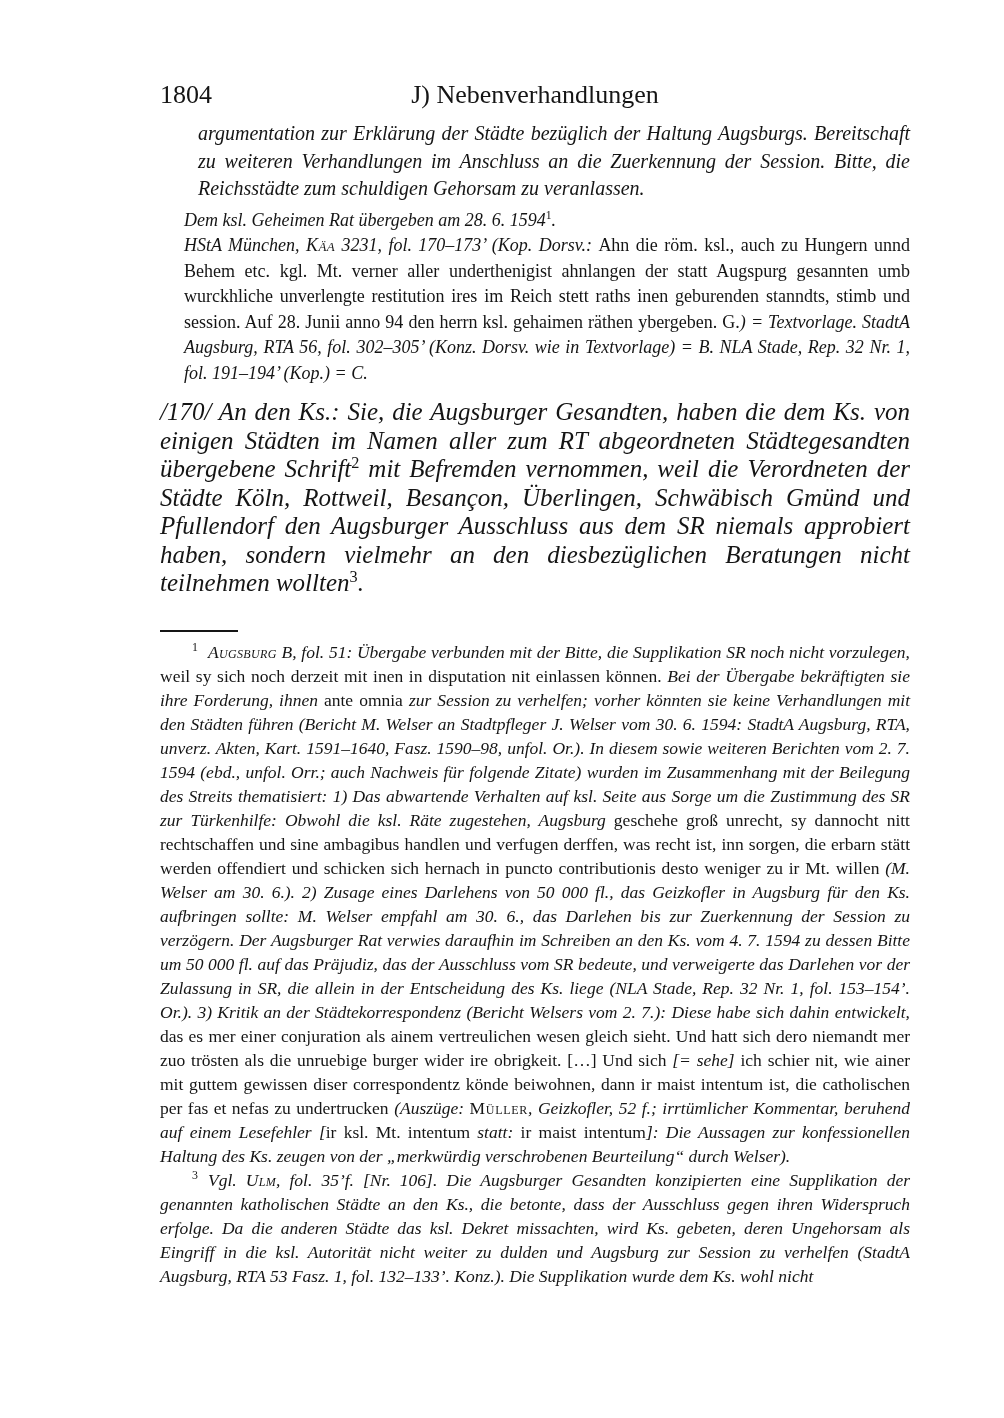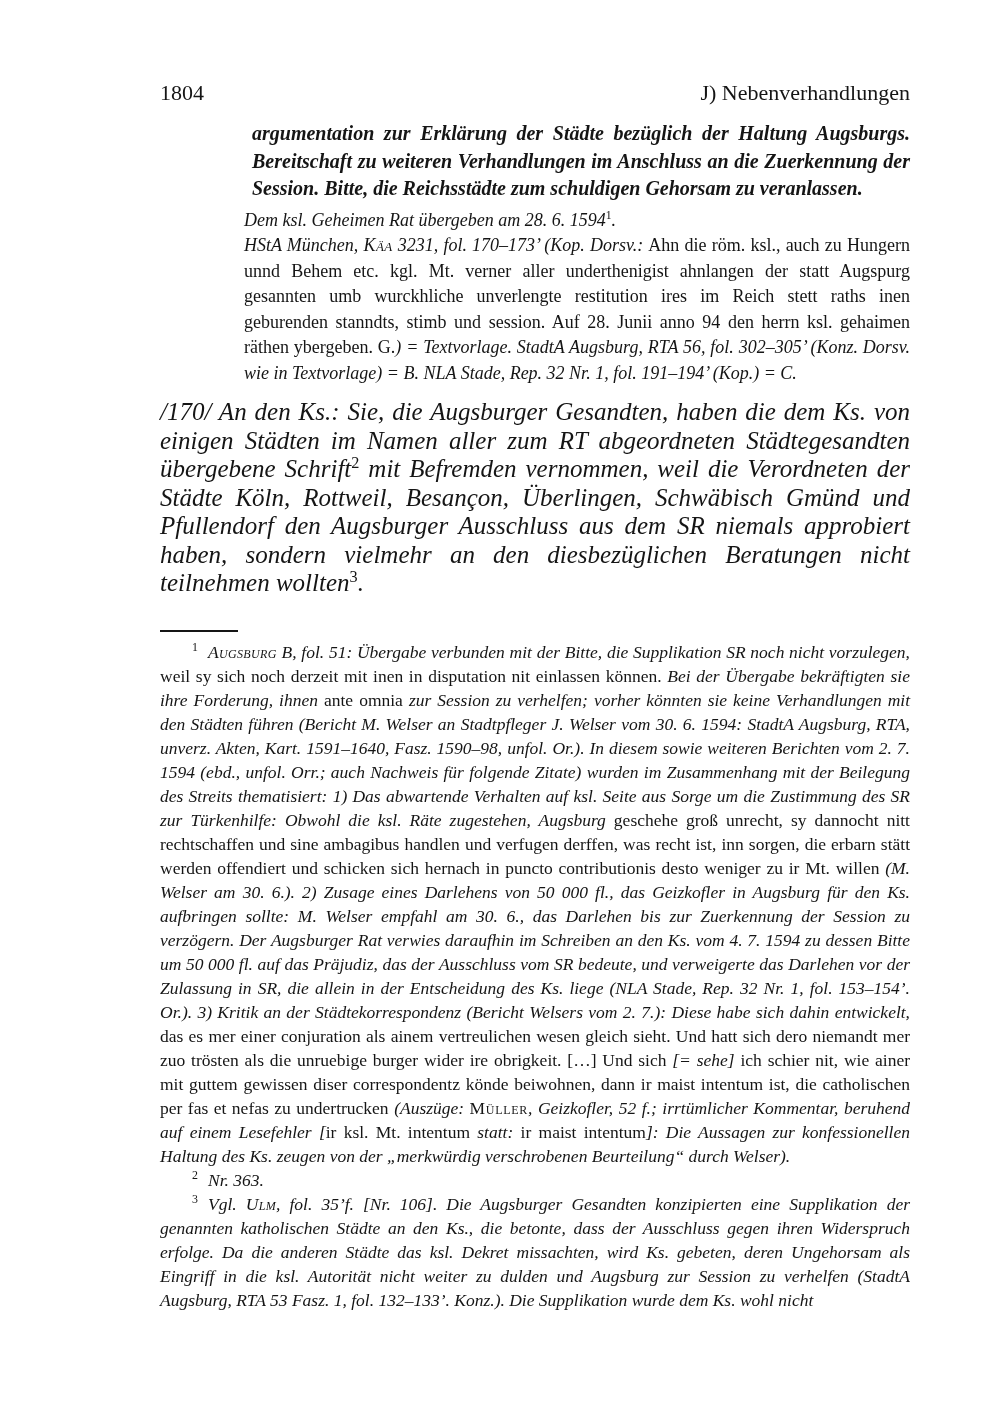--- a/index.html
+++ b/index.html
@@ -9,42 +9,41 @@
     height: 1418px;
     background: #ffffff;
     color: #151515;
     font-family: "Liberation Serif", "DejaVu Serif", serif;
     overflow: hidden;
   }
   .running-head {
     position: absolute;
     top: 80px; left: 160px;
     width: 750px; height: 28px;
-    font-size: 22px;
+    font-size: 26px;
   }
   .page-num { position: absolute; left: 0; top: 0; }
-  .run-title { position: absolute; left: 0; right: 0; text-align: right; }
+  .run-title { position: absolute; left: 0; right: 0; text-align: center; }
 
   .text-col {
     position: absolute;
     top: 120px; left: 160px;
     width: 750px;
   }
   p { margin: 0; }
 
   .regest {
-    margin-left: 92px;
+    margin-left: 38px;
     font-size: 20px;
     line-height: 27.5px;
     text-align: justify;
     hyphens: auto;
-    font-weight: bold;
   }
   .prov {
-    margin-left: 84px;
+    margin-left: 24px;
     font-size: 18px;
     line-height: 25.5px;
     text-align: justify;
     hyphens: auto;
   }
   .prov-first { margin-top: 5px; }
   .bodytext {
     margin-top: 12px;
     font-size: 25px;
     line-height: 28.5px;
@@ -97,18 +96,17 @@
     <p class="prov prov-first"><span><span class="seg-i">Dem ksl. Geheimen Rat übergeben am 28. 6. 1594</span><sup class="seg-sup">1</sup><span class="seg-i">.</span></span></p>
 
     <p class="prov"><span><span class="seg-i">HStA München, </span><span class="seg-sci">Käa</span><span class="seg-i"> 3231, fol. 170–173’ (Kop. Dorsv.: </span><span class="seg-r">Ahn die röm. ksl., auch zu Hungern unnd Behem etc. kgl. Mt. verner aller underthenigist ahnlangen der statt Augspurg gesannten umb wurckhliche unverlengte restitution ires im Reich stett raths inen geburenden stanndts, stimb und session. Auf 28. Junii anno 94 den herrn ksl. gehaimen räthen ybergeben. G.</span><span class="seg-i">) = Textvorlage. StadtA Augsburg, RTA 56, fol. 302–305’ (Konz. Dorsv. wie in Textvorlage) = B. NLA Stade, Rep. 32 Nr. 1, fol. 191–194’ (Kop.) = C.</span></span></p>
 
     <p class="bodytext"><span><span class="seg-i">/170/ An den Ks.: Sie, die Augsburger Gesandten, haben die dem Ks. von einigen Städten im Namen aller zum RT abgeordneten Städtegesandten übergebene Schrift</span><sup class="seg-sup">2</sup><span class="seg-i"> mit Befremden vernommen, weil die Verordneten der Städte Köln, Rottweil, Besançon, Überlingen, Schwäbisch Gmünd und Pfullendorf den Augsburger Ausschluss aus dem SR niemals approbiert haben, sondern vielmehr an den diesbezüglichen Beratungen nicht teilnehmen wollten</span><sup class="seg-sup">3</sup><span class="seg-i">.</span></span></p>
 
     <div class="fn-rule"></div>
 
     <section class="footnotes">
       <p class="footnote"><sup class="fn-marker">1</sup><span><span class="seg-sci">Augsburg</span><span class="seg-i"> B, fol. 51: Übergabe verbunden mit der Bitte, die Supplikation SR noch nicht vorzulegen, </span><span class="seg-r">weil sy sich noch derzeit mit inen in disputation nit einlassen können. </span><span class="seg-i">Bei der Übergabe bekräftigten sie ihre Forderung, ihnen </span><span class="seg-r">ante omnia </span><span class="seg-i">zur Session zu verhelfen; vorher könnten sie keine Verhandlungen mit den Städten führen (Bericht M. Welser an Stadtpfleger J. Welser vom 30. 6. 1594: StadtA Augsburg, RTA, unverz. Akten, Kart. 1591–1640, Fasz. 1590–98, unfol. Or.). In diesem sowie weiteren Berichten vom 2. 7. 1594 (ebd., unfol. Orr.; auch Nachweis für folgende Zitate) wurden im Zusammenhang mit der Beilegung des Streits thematisiert: 1) Das abwartende Verhalten auf ksl. Seite aus Sorge um die Zustimmung des SR zur Türkenhilfe: Obwohl die ksl. Räte zugestehen, Augsburg </span><span class="seg-r">geschehe groß unrecht, sy dannocht nitt rechtschaffen und sine ambagibus handlen und verfugen derffen, was recht ist, inn sorgen, die erbarn stätt werden offendiert und schicken sich hernach in puncto contributionis desto weniger zu ir Mt. willen </span><span class="seg-i">(M. Welser am 30. 6.). 2) Zusage eines Darlehens von 50 000 fl., das Geizkofler in Augsburg für den Ks. aufbringen sollte: M. Welser empfahl am 30. 6., das Darlehen bis zur Zuerkennung der Session zu verzögern. Der Augsburger Rat verwies daraufhin im Schreiben an den Ks. vom 4. 7. 1594 zu dessen Bitte um 50 000 fl. auf das Präjudiz, das der Ausschluss vom SR bedeute, und verweigerte das Darlehen vor der Zulassung in SR, die allein in der Entscheidung des Ks. liege (NLA Stade, Rep. 32 Nr. 1, fol. 153–154’. Or.). 3) Kritik an der Städtekorrespondenz (Bericht Welsers vom 2. 7.): Diese habe sich dahin entwickelt, </span><span class="seg-r">das es mer einer conjuration als ainem vertreulichen wesen gleich sieht. Und hatt sich dero niemandt mer zuo trösten als die unruebige burger wider ire obrigkeit. […] Und sich </span><span class="seg-i">[= sehe] </span><span class="seg-r">ich schier nit, wie ainer mit guttem gewissen diser correspondentz könde beiwohnen, dann ir maist intentum ist, die catholischen per fas et nefas zu undertrucken </span><span class="seg-i">(Auszüge: </span><span class="seg-sc">Müller</span><span class="seg-i">, Geizkofler, 52 f.; irrtümlicher Kommentar, beruhend auf einem Lesefehler [</span><span class="seg-r">ir ksl. Mt. intentum </span><span class="seg-i">statt: </span><span class="seg-r">ir maist intentum</span><span class="seg-i">]: Die Aussagen zur konfessionellen Haltung des Ks. zeugen von der „merkwürdig verschrobenen Beurteilung“ durch Welser).</span></span></p>
-      <p class="footnote"><sup class="fn-marker">2</sup><span><span class="seg-i">Nr. 363.</span></span></p>
       <p class="footnote"><sup class="fn-marker">3</sup><span><span class="seg-i">Vgl. </span><span class="seg-sci">Ulm</span><span class="seg-i">, fol. 35’f. [Nr. 106]. Die Augsburger Gesandten konzipierten eine Supplikation der genannten katholischen Städte an den Ks., die betonte, dass der Ausschluss gegen ihren Widerspruch erfolge. Da die anderen Städte das ksl. Dekret missachten, wird Ks. gebeten, deren Ungehorsam als Eingriff in die ksl. Autorität nicht weiter zu dulden und Augsburg zur Session zu verhelfen (StadtA Augsburg, RTA 53 Fasz. 1, fol. 132–133’. Konz.). Die Supplikation wurde dem Ks. wohl nicht</span></span></p>
     </section>
 
   </main>
 </div>
 
 </body></html>

